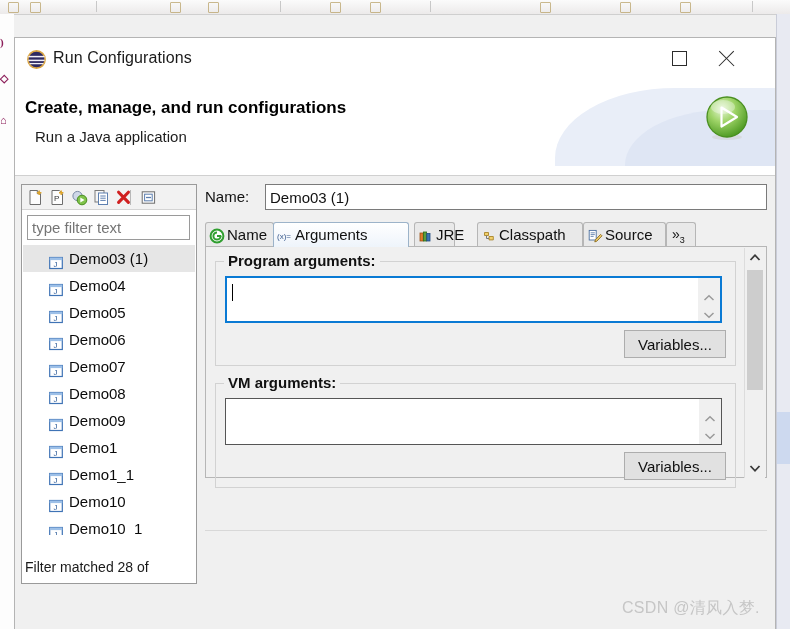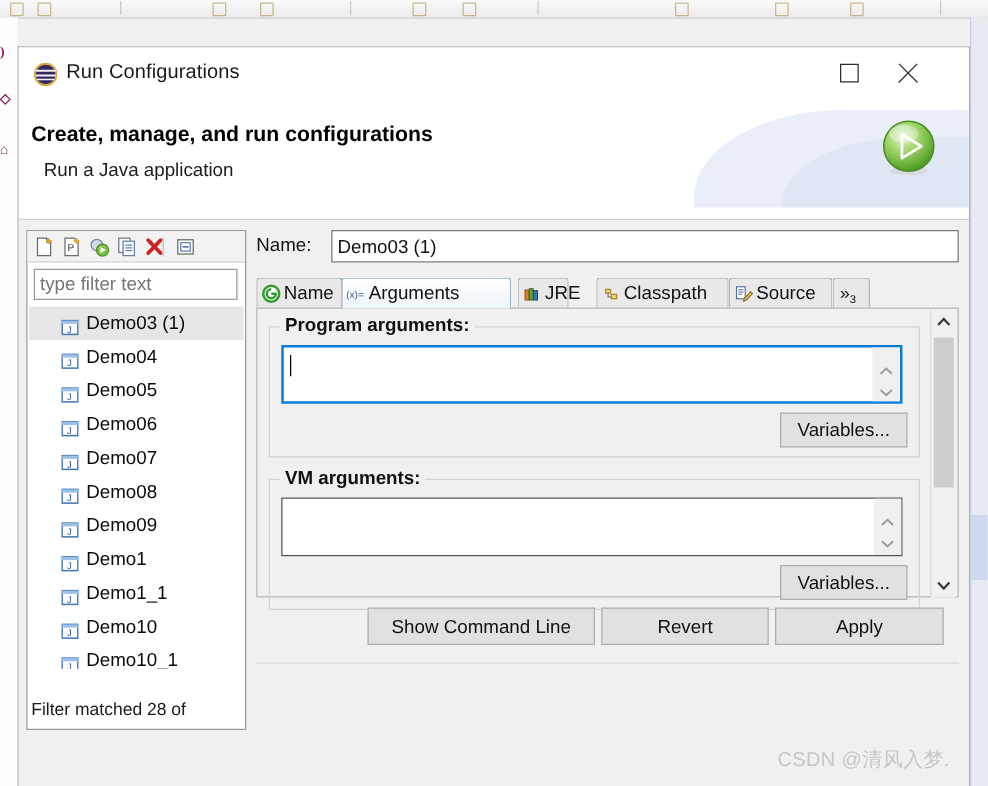--- a/index.html
+++ b/index.html
@@ -626,24 +626,19 @@
           </span>
           <div id="sb-thumb"></div>
           <span class="sb-arrow" style="bottom:3px;">
             <svg width="14" height="14" viewBox="0 0 14 14">
                 <path d="M2.5 5 L7 9.8 L11.5 5" fill="none" stroke="#3a3a3a" stroke-width="1.8"></path>
               </svg>
           </span>
         </div>
       </div>
 
-      <div id="action-row">
-        <button class="act-btn" style="left:89px; width:182px;">Show Command Line</button>
-        <button class="act-btn" style="left:276px; width:134px;">Revert</button>
-        <button class="act-btn" style="left:415px; width:135px;">Apply</button>
-      </div>
       <div id="sep-line"></div>
     </div>
 
   </div>
 </div>
 
 <div id="watermark">CSDN @清风入梦.</div>
 
 </body></html>

